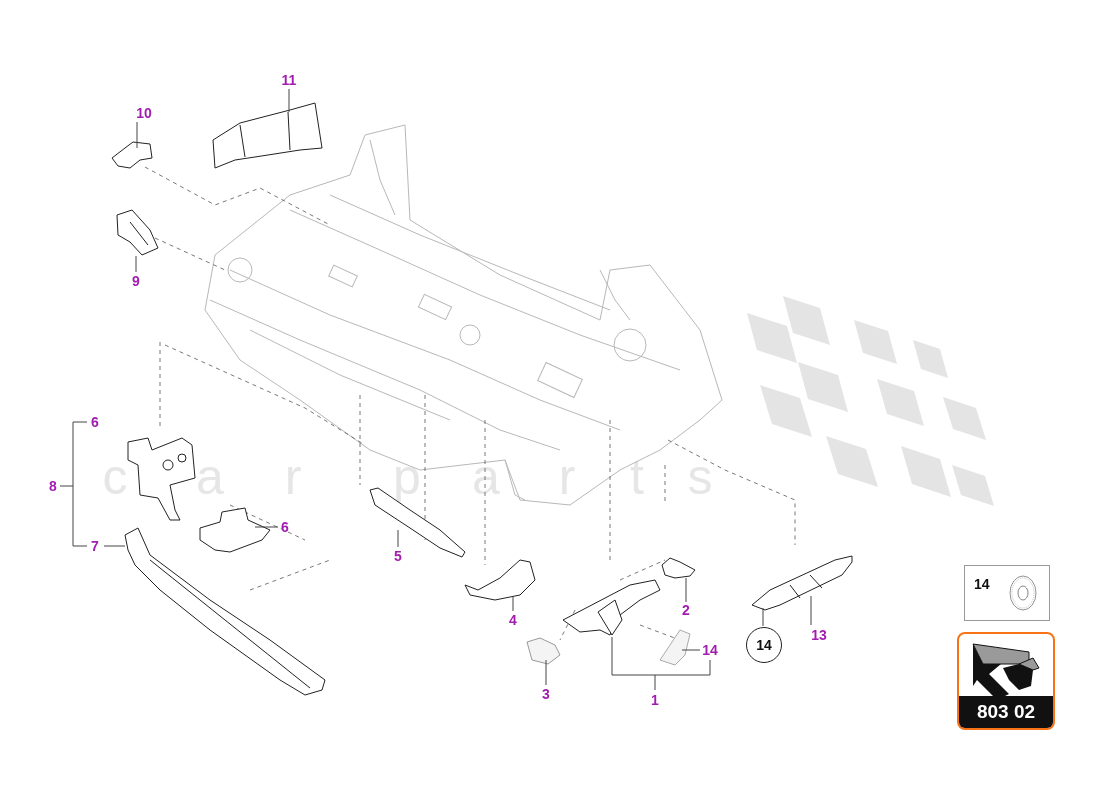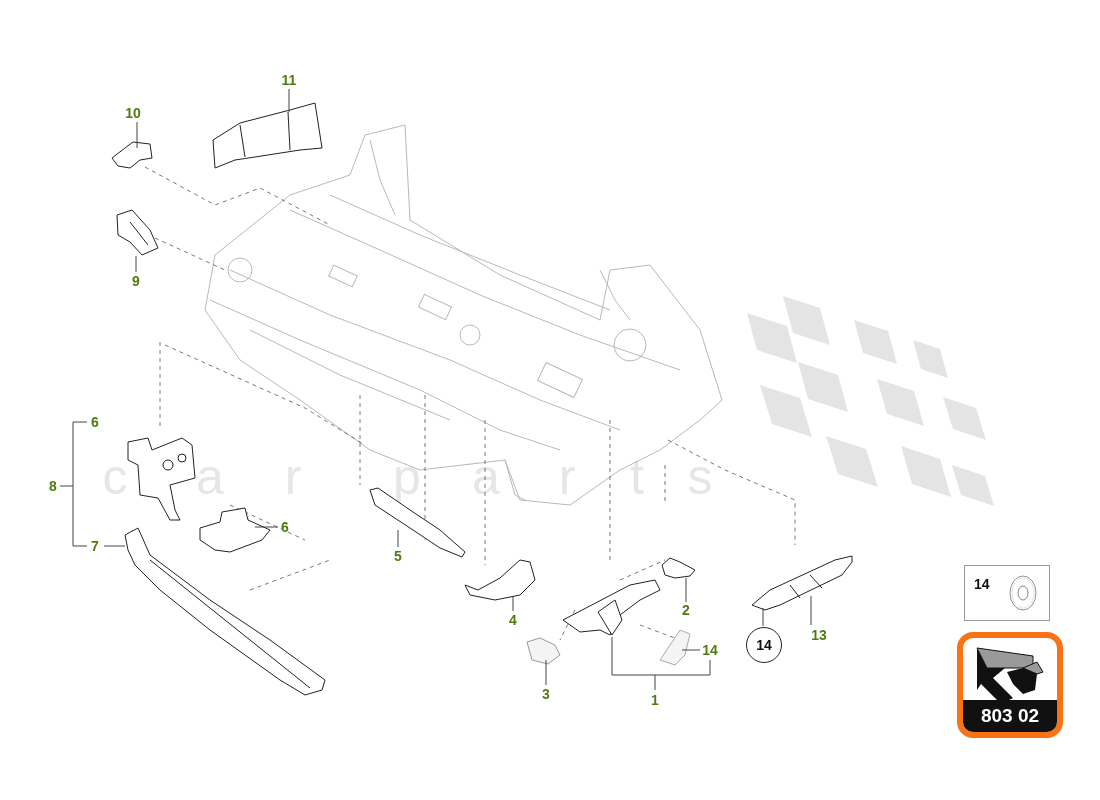--- a/index.html
+++ b/index.html
@@ -1,23 +1,23 @@
 <!DOCTYPE html>
 <html><head>
 <meta charset="utf-8">
 <style>
   html, body { margin:0; padding:0; background:#ffffff; }
   body { width:1100px; height:800px; position:relative; overflow:hidden; font-family:"Liberation Sans", sans-serif; }
   #stage { position:absolute; left:0; top:0; width:1100px; height:800px; }
-  .label { position:absolute; font-family:"Liberation Sans", sans-serif; font-weight:bold; font-size:14px; color:#4d7c0f; line-height:1; transform:translate(-50%,-50%); white-space:nowrap; }
+  .label { position:absolute; font-family:"Liberation Sans", sans-serif; font-weight:bold; font-size:14px; color:#a21caf; line-height:1; transform:translate(-50%,-50%); white-space:nowrap; }
   .wm-main { position:absolute; left:82px; top:312px; font-family:"Liberation Sans", sans-serif; font-weight:bold; font-size:138px; letter-spacing:2px; color:#f4c3c8; opacity:0.75; line-height:1; }
   .wm-sub { position:absolute; top:452px; font-family:"Liberation Sans", sans-serif; font-size:50px; color:#e6e6e6; line-height:1; transform:translateX(-50%); }
   .legend-box { position:absolute; left:964px; top:565px; width:84px; height:54px; border:1px solid #999; background:#fff; }
   .legend-box .num { position:absolute; left:9px; top:10px; font-weight:bold; font-size:14px; color:#111; }
-  .badge { position:absolute; left:957px; top:632px; width:94px; height:94px; border:6px solid #f97316; border-radius:16px; background:#fff; overflow:hidden; }
+  .badge { position:absolute; left:957px; top:632px; width:94px; height:94px; border:2px solid #f97316; border-radius:8px; background:#fff; overflow:hidden; }
   .badge .code { position:absolute; left:0; bottom:0; width:100%; height:32px; background:#111; color:#fff; font-weight:bold; font-size:19px; text-align:center; line-height:32px; }
   .circle-callout { position:absolute; left:746px; top:627px; width:34px; height:34px; border:1.5px solid #222; border-radius:50%; background:#fff; display:flex; align-items:center; justify-content:center; font-weight:bold; font-size:14px; color:#111; }
 </style>
 </head>
 <body>
 
 <div id="stage">
 
   <div class="wm-sub" style="left:115px">c</div>
   <div class="wm-sub" style="left:210px">a</div>
@@ -164,21 +164,21 @@
   <div class="label" style="left:655px;top:700px">1</div>
   <div class="label" style="left:686px;top:610px">2</div>
   <div class="label" style="left:546px;top:694px">3</div>
   <div class="label" style="left:513px;top:620px">4</div>
   <div class="label" style="left:398px;top:556px">5</div>
   <div class="label" style="left:95px;top:422px">6</div>
   <div class="label" style="left:285px;top:527px">6</div>
   <div class="label" style="left:95px;top:546px">7</div>
   <div class="label" style="left:53px;top:486px">8</div>
   <div class="label" style="left:136px;top:281px">9</div>
-  <div class="label" style="left:133px;top:113px">10</div>
+  <div class="label" style="left:144px;top:113px">10</div>
   <div class="label" style="left:289px;top:80px">11</div>
   <div class="label" style="left:710px;top:650px">14</div>
   <div class="label" style="left:819px;top:635px">13</div>
 
   <div class="circle-callout">
     <span>14</span>
   </div>
 
   <div class="legend-box">
     <span class="num">14</span>

